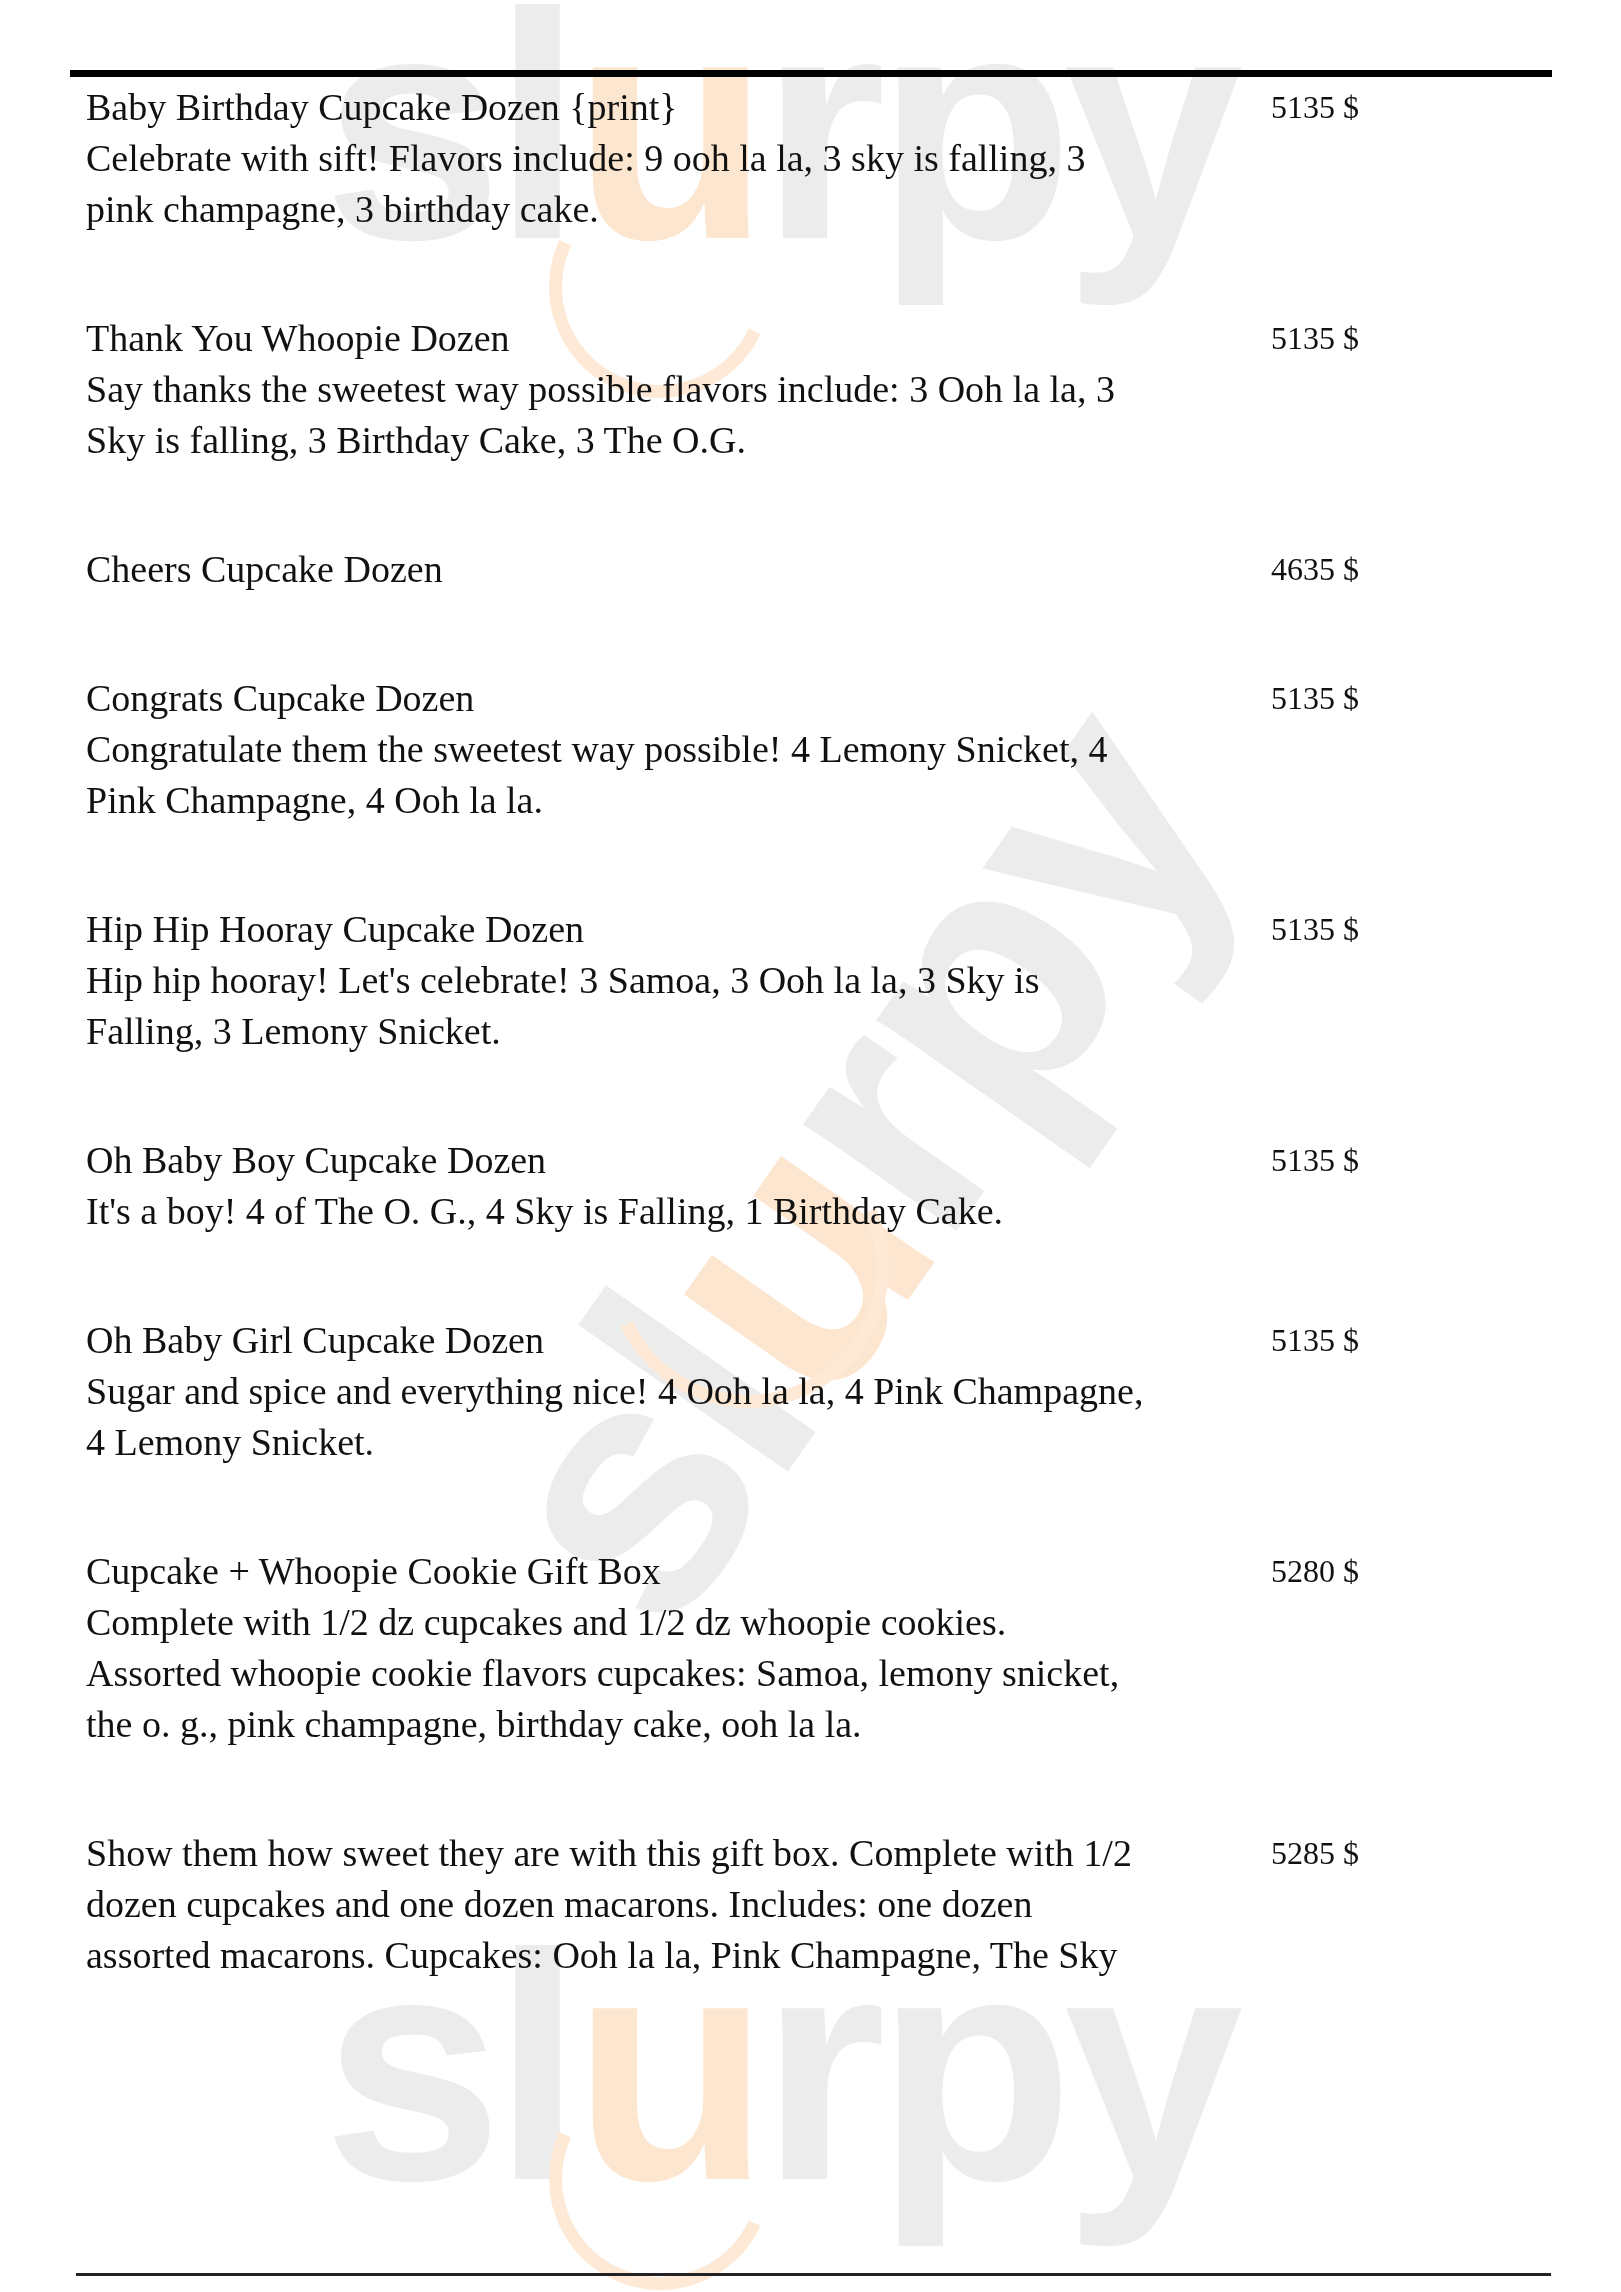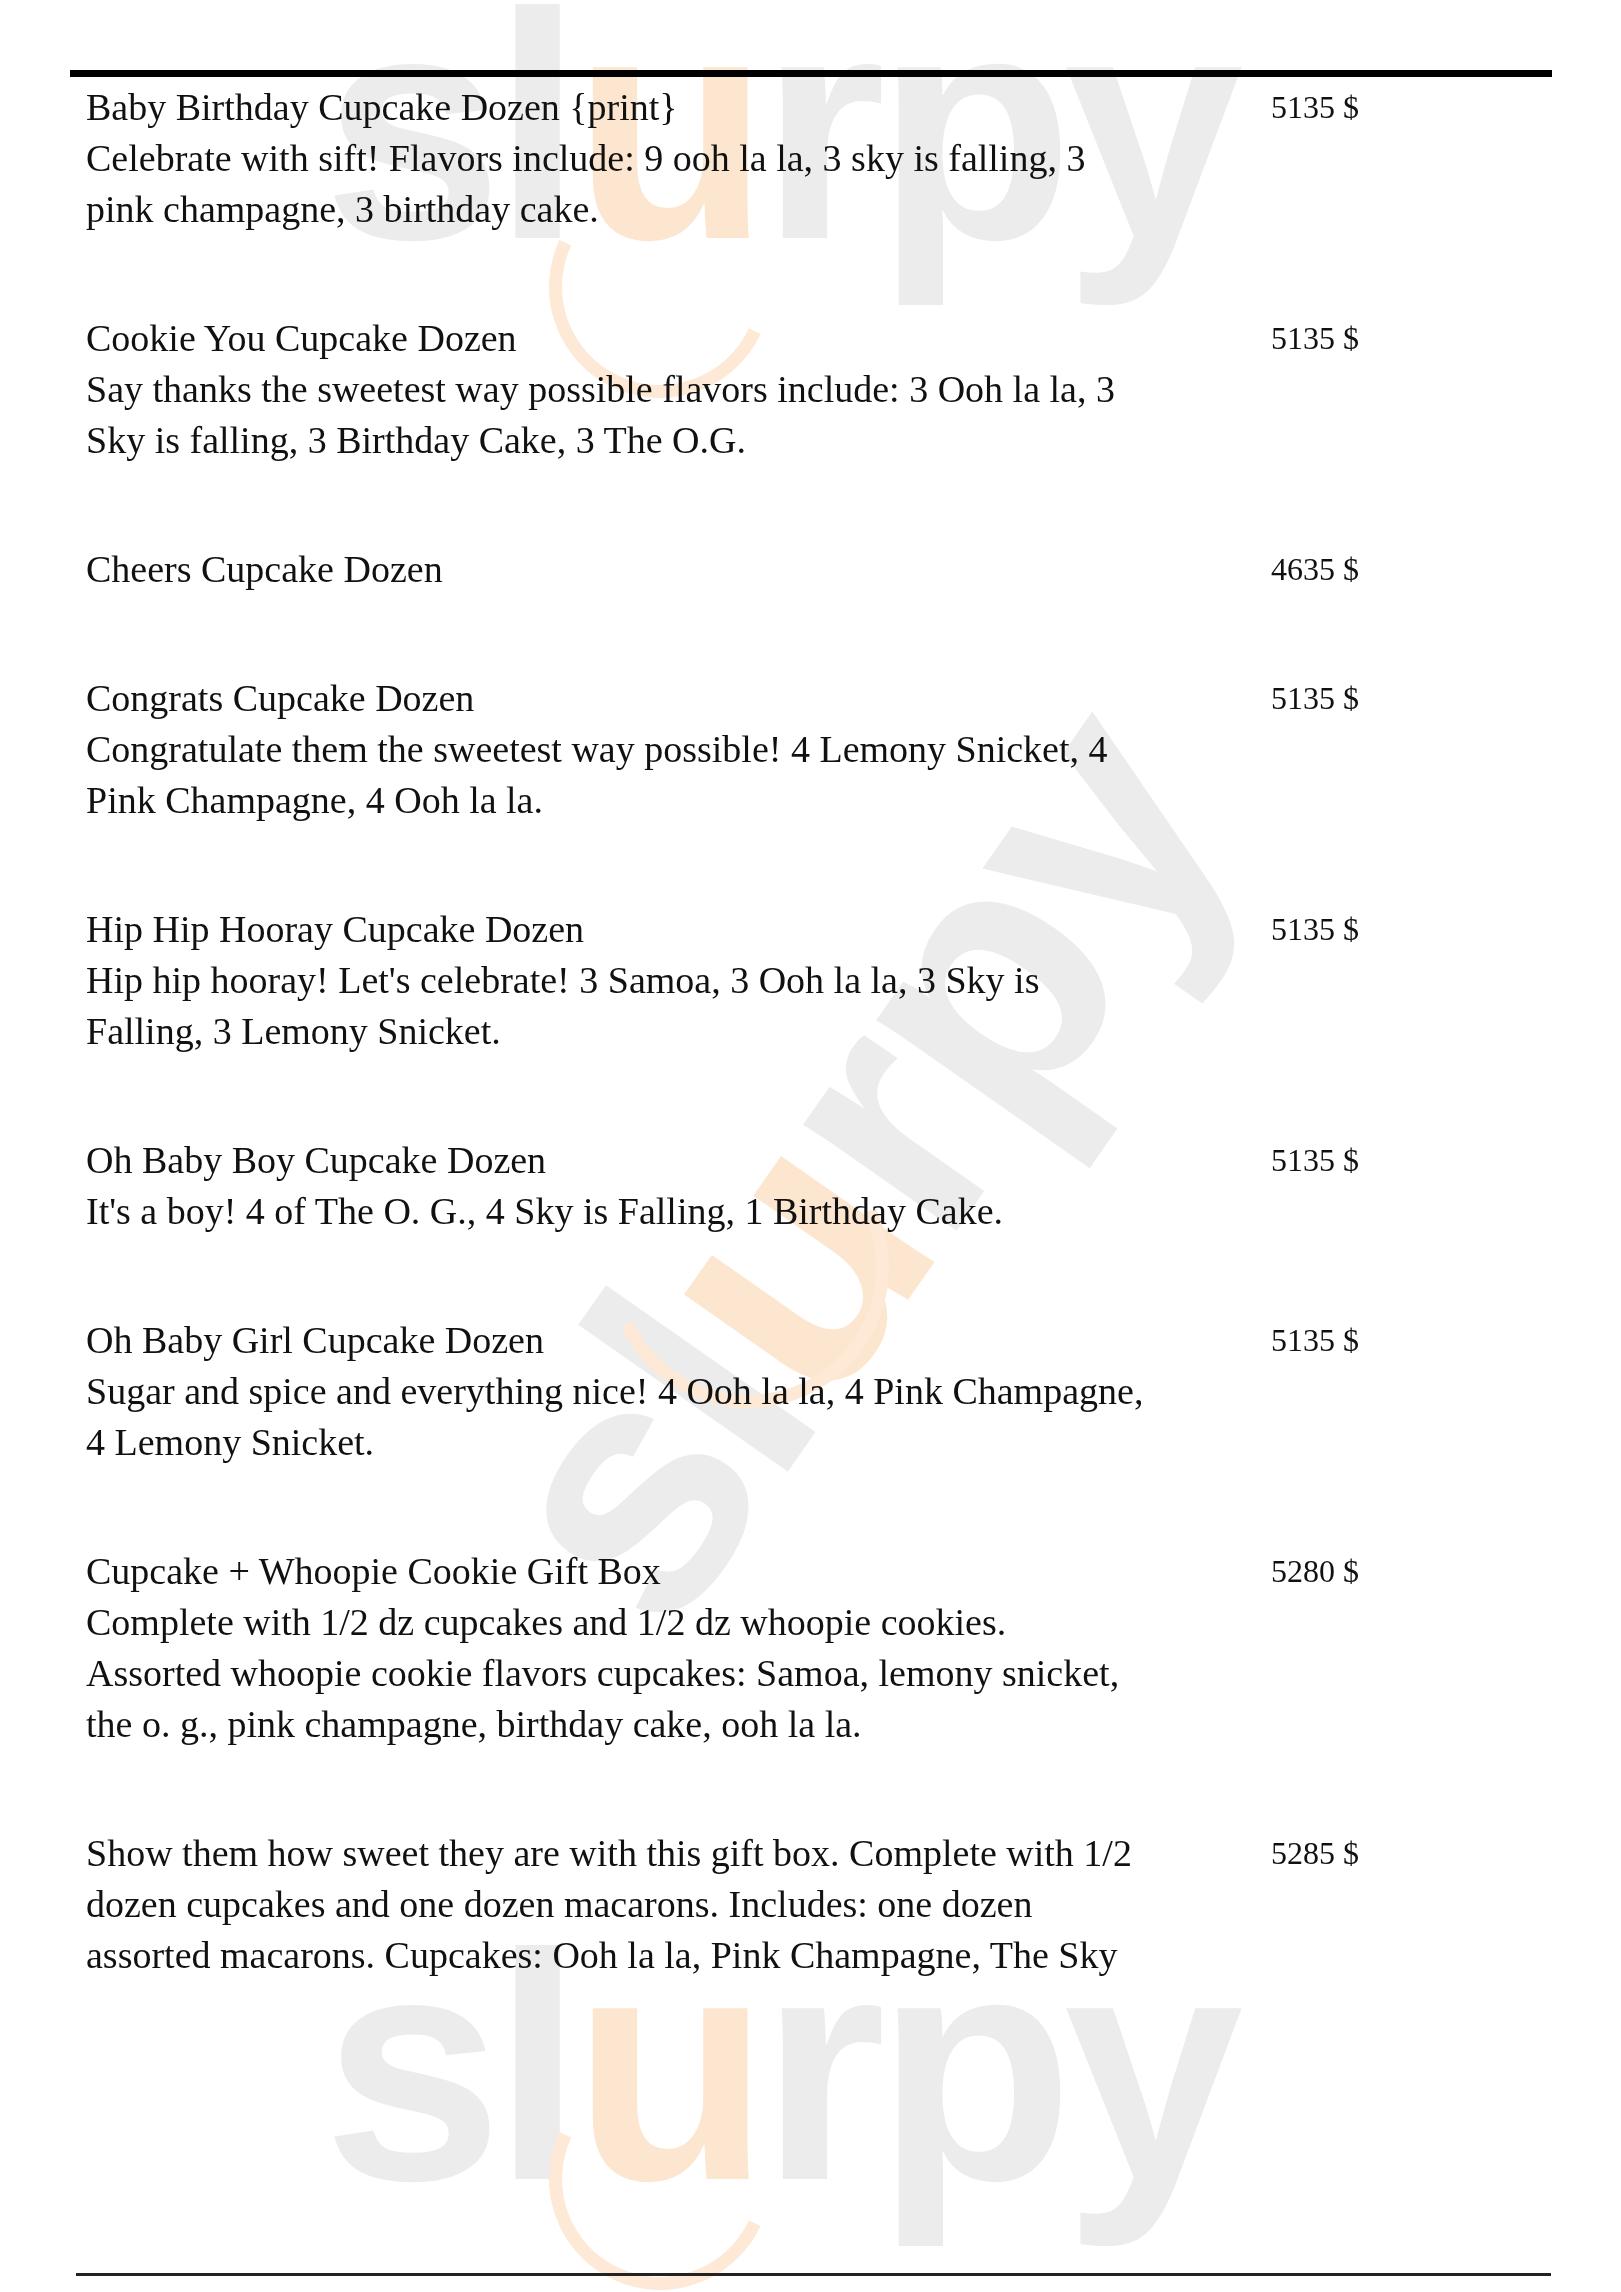--- a/index.html
+++ b/index.html
@@ -113,21 +113,21 @@
     <div class="item-main">
       <span class="item-title">Baby Birthday Cupcake Dozen {print}</span>
       <span class="item-desc">Celebrate with sift! Flavors include: 9 ooh la la, 3 sky is falling, 3
 pink champagne, 3 birthday cake.</span>
     </div>
     <div class="item-price">5135 $</div>
   </div>
 
   <div class="item">
     <div class="item-main">
-      <span class="item-title">Cookie You Cupcake Dozen</span>
+      <span class="item-title">Thank You Whoopie Dozen</span>
       <span class="item-desc">Say thanks the sweetest way possible flavors include: 3 Ooh la la, 3
 Sky is falling, 3 Birthday Cake, 3 The O.G.</span>
     </div>
     <div class="item-price">5135 $</div>
   </div>
 
   <div class="item">
     <div class="item-main">
       <span class="item-title">Cheers Cupcake Dozen</span>
     </div>

